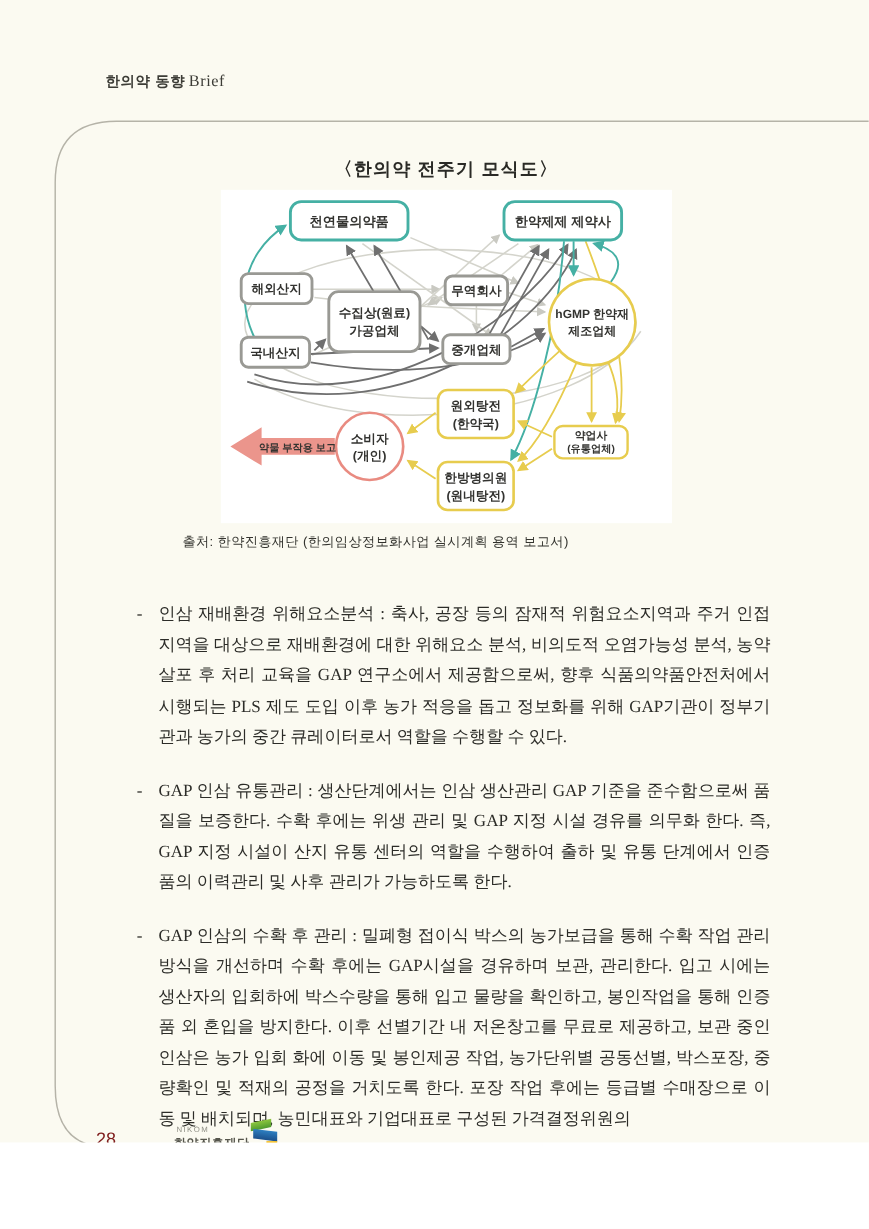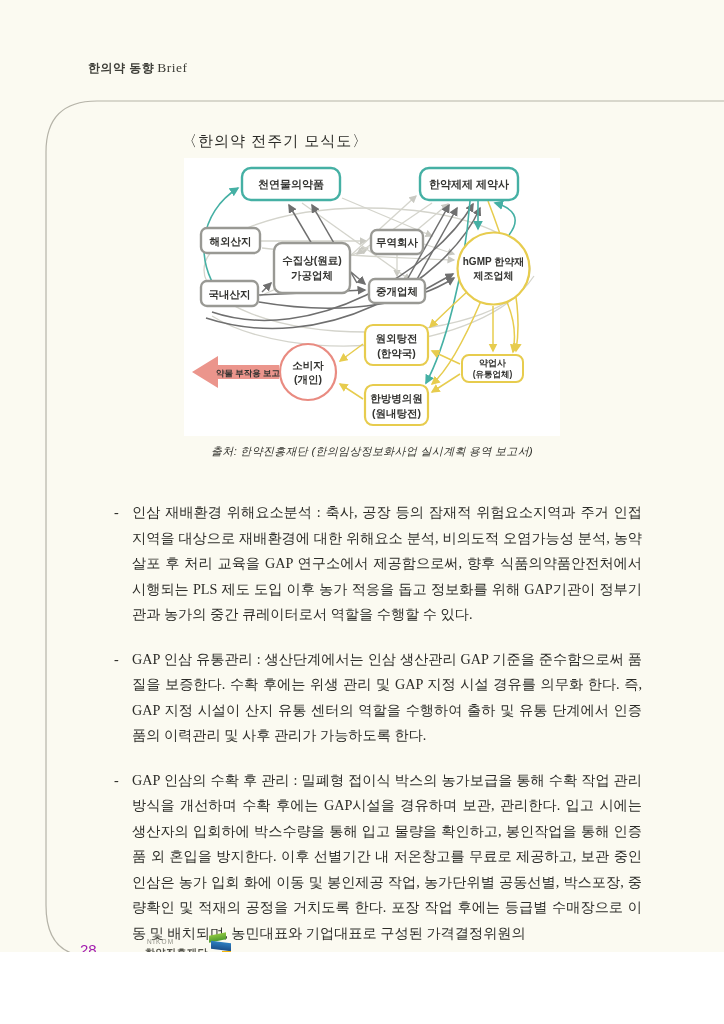--- a/index.html
+++ b/index.html
@@ -4,31 +4,31 @@
 <style>
   html,body { margin:0; padding:0; }
   .page {
     position:relative; width:724px; height:952px;
     background:#fbfaf1; overflow:hidden;
     font-family:"Liberation Sans", sans-serif;
   }
   .frame-svg { position:absolute; left:0; top:0; pointer-events:none; }
   .header { position:absolute; left:88px; top:60px; font-size:12px; font-weight:bold; color:#3c3c36; letter-spacing:0.5px; }
   .header .en { font-family:"Liberation Serif", serif; font-weight:normal; font-size:13.5px; margin-left:3px; }
-  .fig-title { position:absolute; left:182px; top:132px; width:380px; 
-    font-size:15px; font-weight:normal; color:#2a2a26; letter-spacing:1px; }
+  .fig-title { position:absolute; left:182px; top:132px; width:380px; text-align:center;
+    font-size:15px; font-weight:bold; color:#2a2a26; letter-spacing:1px; }
   .diagram { position:absolute; left:182px; top:158px; }
-  .fig-source { position:absolute; left:152px; top:444px; width:440px; text-align:center;
-    font-size:11px; color:#33332e; letter-spacing:0.3px;font-style:italic; }
+  .fig-source { position:absolute; left:152px; top:444px; width:440px; text-align:left;
+    font-size:11px; color:#33332e; letter-spacing:0.3px; }
   .body-text { position:absolute; left:114px; top:500px; width:528px;
     font-family:"Liberation Serif", serif; font-size:14.2px; line-height:25.5px; color:#2c2c28; }
   .para { display:flex; margin-bottom:19px; }
   .para-marker { width:18px; flex:none; }
   .para-content { flex:1; text-align:justify;font-family:Liberation Serif, serif; }
-  .page-num { position:absolute; left:80px; top:941px; font-size:15px; color:#a21caf; }
+  .page-num { position:absolute; left:80px; top:941px; font-size:15px; color:#7f1d1d; }
   .logo { position:absolute; left:113px; top:938px; width:90px; height:32px;margin-left:32px; }
   .logo-top { font-size:6.5px; letter-spacing:1.2px; color:#8f8f85; display:block; margin-left:2px; }
   .logo-bottom { font-size:10px; color:#55554c; font-weight:bold; display:block; margin-top:1px; letter-spacing:0.5px; }
   .logo-icon { position:absolute; left:60px; top:-5px; width:28px; height:26px; }
   .li-g { position:absolute; left:4px; top:1px; width:17px; height:7px;
     background:linear-gradient(180deg,#8dc63f,#4e9a2e); transform:skewY(-12deg); }
   .li-b { position:absolute; left:6px; top:9px; width:20px; height:8px;
     background:linear-gradient(180deg,#2d7fc1,#1b4f8a); transform:skewY(7deg); }
   .li-y { position:absolute; left:17px; top:18px; width:9px; height:7px; background:#f5b80c; }
   svg text { font-family:"Liberation Sans", sans-serif; font-weight:bold; fill:#333330; }

